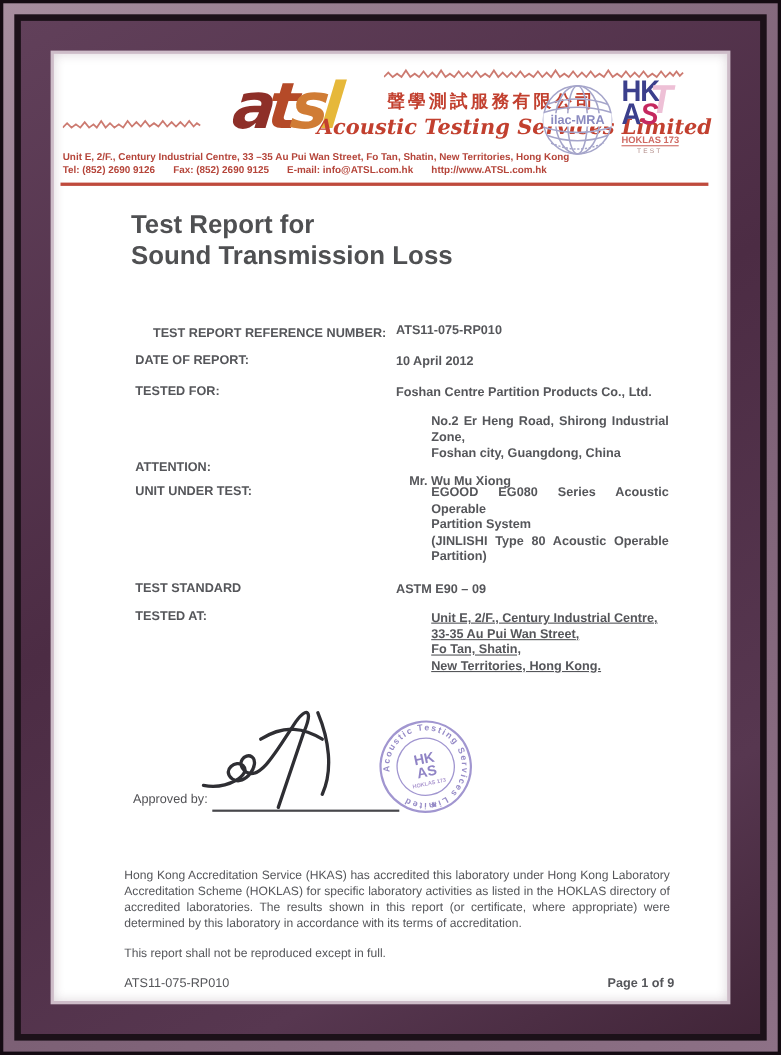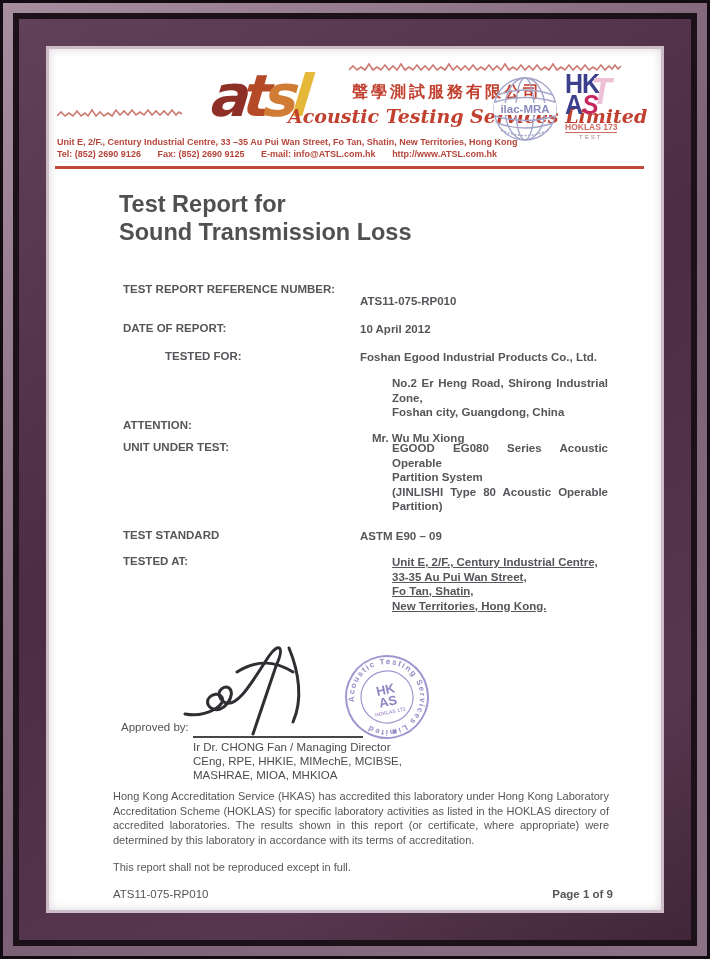--- a/index.html
+++ b/index.html
@@ -121,28 +121,28 @@
       <span>E-mail: info@ATSL.com.hk</span>
       <span>http://www.ATSL.com.hk</span>
     </div>
     <div class="abs red-rule"></div>
 
     <div class="abs title">
       <div>Test Report for</div>
       <div>Sound Transmission Loss</div>
     </div>
 
-    <div class="abs flabel" style="top:234px;">TEST REPORT REFERENCE NUMBER:</div>
+    <div class="abs flabel" style="top:248px;margin-left:16px;">TEST REPORT REFERENCE NUMBER:</div>
     <div class="abs fvalue" style="top:245px;">ATS11-075-RP010</div>
 
     <div class="abs flabel" style="top:273px;">DATE OF REPORT:</div>
     <div class="abs fvalue" style="top:273px;">10 April 2012</div>
 
-    <div class="abs flabel" style="top:301px;margin-left:42px;">TESTED FOR:</div>
-    <div class="abs fvalue" style="top:301px;">Foshan Egood Industrial Products Co., Ltd.</div>
+    <div class="abs flabel" style="top:301px;">TESTED FOR:</div>
+    <div class="abs fvalue" style="top:301px;">Foshan Centre Partition Products Co., Ltd.</div>
 
     <div class="abs fvalue" style="top:327px;">
       <span class="ln just">No.2 Er Heng Road, Shirong Industrial Zone,</span>
       <span class="ln">Foshan city, Guangdong, China</span>
     </div>
 
     <div class="abs flabel" style="top:370px;text-align:right;">ATTENTION:</div>
     <div class="abs fvalue" style="top:382px;margin-left:12px;">Mr. Wu Mu Xiong</div>
 
     <div class="abs flabel" style="top:392px;">UNIT UNDER TEST:</div>
@@ -184,25 +184,20 @@
         <textPath href="#ringPath" startOffset="2">Acoustic Testing Services Limited</textPath>
       </text>
       <text x="44" y="82" text-anchor="middle" font-size="8" fill="#8376bd">★</text>
       <text x="44" y="41" text-anchor="middle" font-family="Liberation Sans,sans-serif" font-size="13" font-weight="900" fill="#7d6fbc">HK</text>
       <text x="44" y="53" text-anchor="middle" font-family="Liberation Sans,sans-serif" font-size="13" font-weight="900" fill="#7d6fbc">AS</text>
       <text x="44" y="61" text-anchor="middle" font-family="Liberation Sans,sans-serif" font-size="5" font-weight="bold" fill="#a089c9">HOKLAS 173</text>
     </svg>
 
     <div class="abs approved">Approved by:</div>
     <div class="abs sig-line"></div>
-    <div class="abs sig-name">
-      <div>Ir Dr. CHONG Fan / Managing Director</div>
-      <div>CEng, RPE, HHKIE, MIMechE, MCIBSE,</div>
-      <div>MASHRAE, MIOA, MHKIOA</div>
-    </div>
 
     <div class="abs foot-para">Hong Kong Accreditation Service (HKAS) has accredited this laboratory under Hong Kong Laboratory Accreditation Scheme (HOKLAS) for specific laboratory activities as listed in the HOKLAS directory of accredited laboratories. The results shown in this report (or certificate, where appropriate) were determined by this laboratory in accordance with its terms of accreditation.</div>
     <div class="abs foot-note">This report shall not be reproduced except in full.</div>
     <div class="abs foot-ref">ATS11-075-RP010</div>
     <div class="abs foot-page">Page 1 of 9</div>
 
   </div>
 </div>
 
 </body></html>

